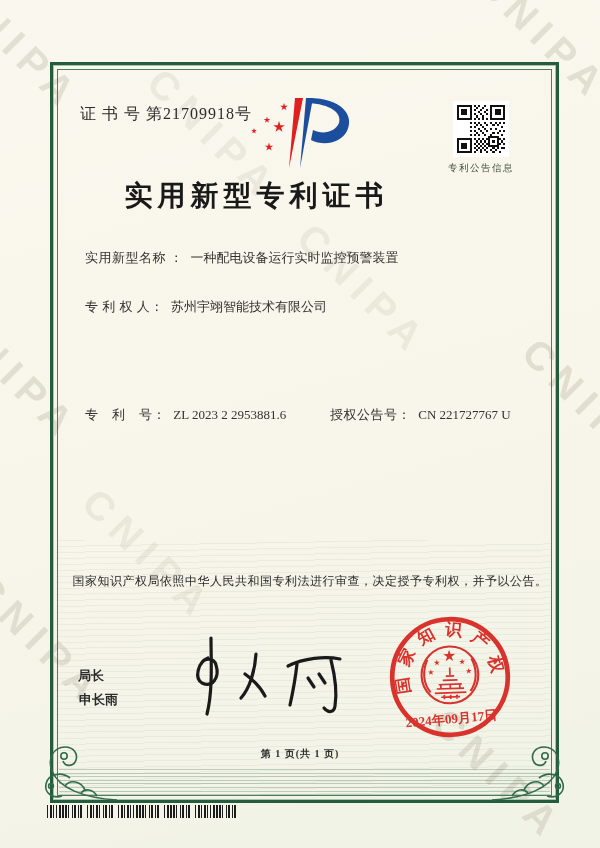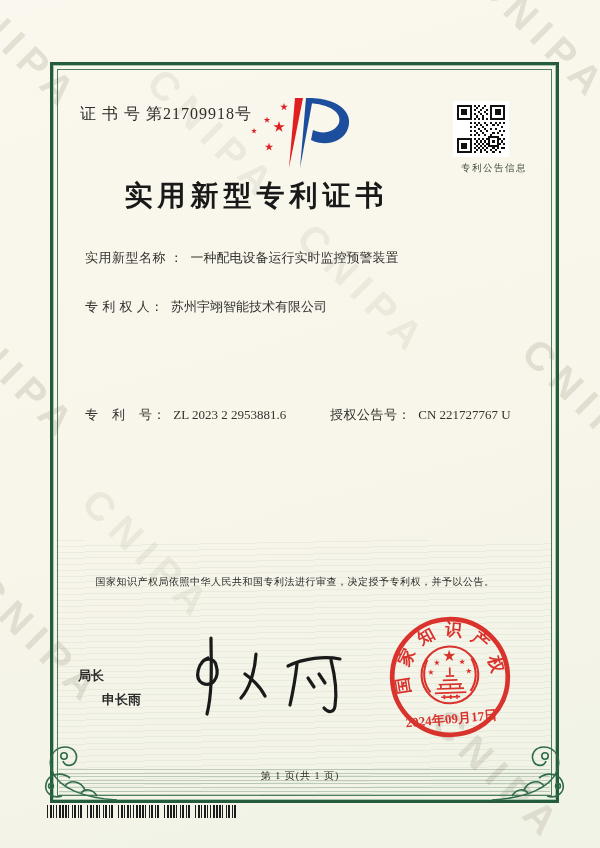--- a/index.html
+++ b/index.html
@@ -53,47 +53,47 @@
   .flourish.left{left:-14px;}
   .flourish.right{right:-14px;transform:scaleX(-1);}
   
   .cert-no{
     position:absolute;left:80px;top:104px;
     font-size:16px;letter-spacing:1px;color:#2e2d2a;white-space:nowrap;
   }
   .qr{position:absolute;left:453px;top:101px;width:56px;height:56px;background:#fff;padding:2px;box-sizing:border-box;}
   .qr svg{width:100%;height:100%;display:block;}
   .qr-caption{
-    position:absolute;left:435px;top:162px;width:92px;text-align:right;
+    position:absolute;left:435px;top:162px;width:92px;text-align:center;
     font-size:9.5px;letter-spacing:1.5px;color:#3c4b3c;white-space:nowrap;
   }
   .logo{position:absolute;left:243px;top:94px;width:125px;height:80px;}
   .title{
     position:absolute;left:0;top:177px;width:513px;margin:0;text-align:center;
     font-size:28px;font-weight:bold;letter-spacing:5px;color:#191919;
   }
   
   .row{
     position:absolute;left:85px;font-size:13px;color:#33322f;white-space:nowrap;
   }
   .row .lbl{letter-spacing:.5px;}
   .row .val{margin-left:4px;}
   .col2{position:absolute;left:245px;top:0;white-space:nowrap;}
   
   .decl{
-    position:absolute;left:49px;top:572px;width:492px;text-align:center;
-    font-size:10px;letter-spacing:.5px;line-height:19px;color:#2a2a28;
+    position:absolute;left:64px;top:572px;width:492px;text-align:center;
+    font-size:12px;letter-spacing:.5px;line-height:19px;color:#2a2a28;
   }
   
   .sign-title{position:absolute;left:78px;top:667px;font-family:"Liberation Sans","DejaVu Sans",sans-serif;font-weight:600;font-size:13px;color:#2b2b2b;}
-  .sign-name{position:absolute;left:102px;top:691px;font-family:"Liberation Sans","DejaVu Sans",sans-serif;font-weight:600;font-size:13px;color:#2b2b2b;}
+  .sign-name{position:absolute;left:79px;top:691px;font-family:"Liberation Sans","DejaVu Sans",sans-serif;font-weight:600;font-size:13px;color:#2b2b2b;}
   .sig{position:absolute;left:170px;top:632px;width:180px;height:86px;}
   .seal{position:absolute;left:388px;top:615px;width:124px;height:124px;opacity:.93;transform:rotate(-2deg);}
   
-  .page-no{position:absolute;left:0;top:769px;width:600px;text-align:center;font-size:10px;letter-spacing:1px;color:#2e2d2a;}
+  .page-no{position:absolute;left:0;top:747px;width:600px;text-align:center;font-size:10px;letter-spacing:1px;color:#2e2d2a;font-weight:bold;}
   .barcode{
     position:absolute;left:47px;top:805px;width:189px;height:13px;
     background-image:repeating-linear-gradient(90deg,
       #1c1c1c 0 1.3px,transparent 1.3px 2.6px,
       #1c1c1c 2.6px 4.6px,transparent 4.6px 6px,
       #1c1c1c 6px 6.7px,transparent 6.7px 9.4px,
       #1c1c1c 9.4px 10.4px,transparent 10.4px 12px,
       #1c1c1c 12px 14px,transparent 14px 15.4px);
   }
 </style>

